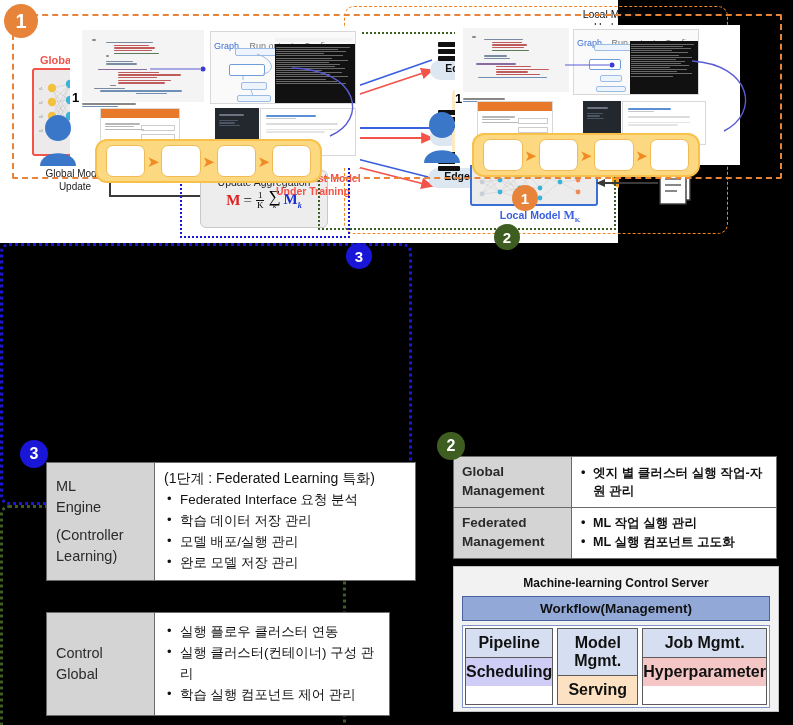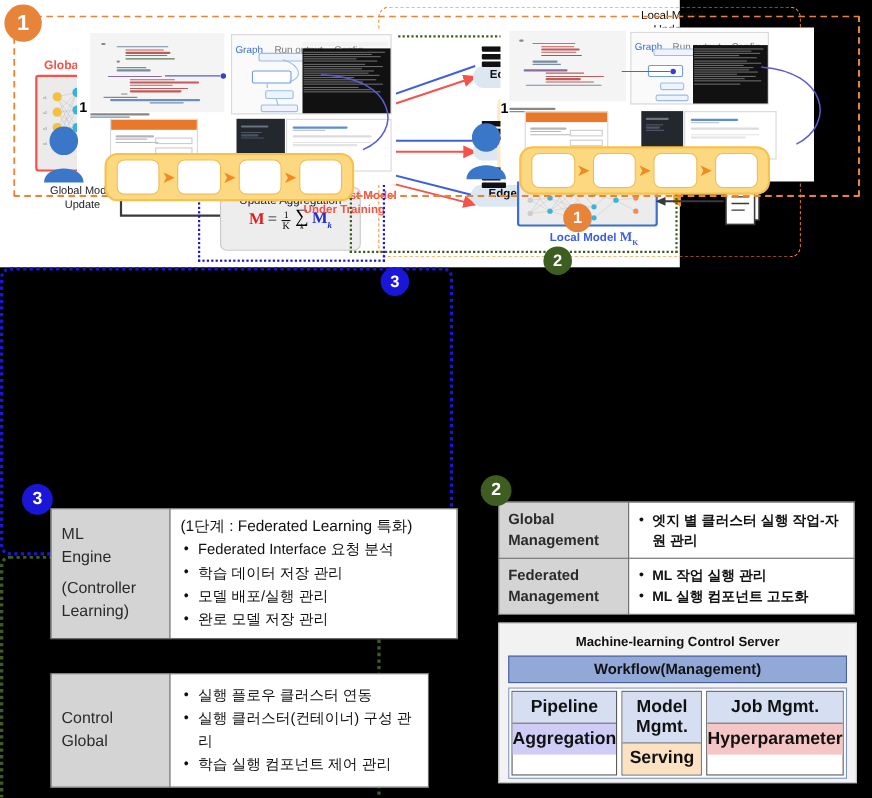--- a/index.html
+++ b/index.html
@@ -852,21 +852,21 @@
     </table>
 </div>
 
 <div id="mlcs">
   <div class="cs-title">Machine-learning Control Server</div>
   <div class="cs-wfi">Workflow(Management)</div>
   <div class="cs-engine">
     <div class="cs-cols">
       <div class="cs-col">
         <div class="cs-cell top">Pipeline</div>
-        <div class="cs-cell" style="background:#cfcdf5;">Aggregation</div>
+        <div class="cs-cell" style="background:#cfcdf5;">Scheduling</div>
       </div>
       <div class="cs-col">
         <div class="cs-cell top">Model Mgmt.</div>
         <div class="cs-cell" style="background:#fce2c2;">Serving</div>
       </div>
       <div class="cs-col">
         <div class="cs-cell top">Job Mgmt.</div>
         <div class="cs-cell" style="background:#f5c6c6;">Hyperparameter</div>
       </div>
     </div>

